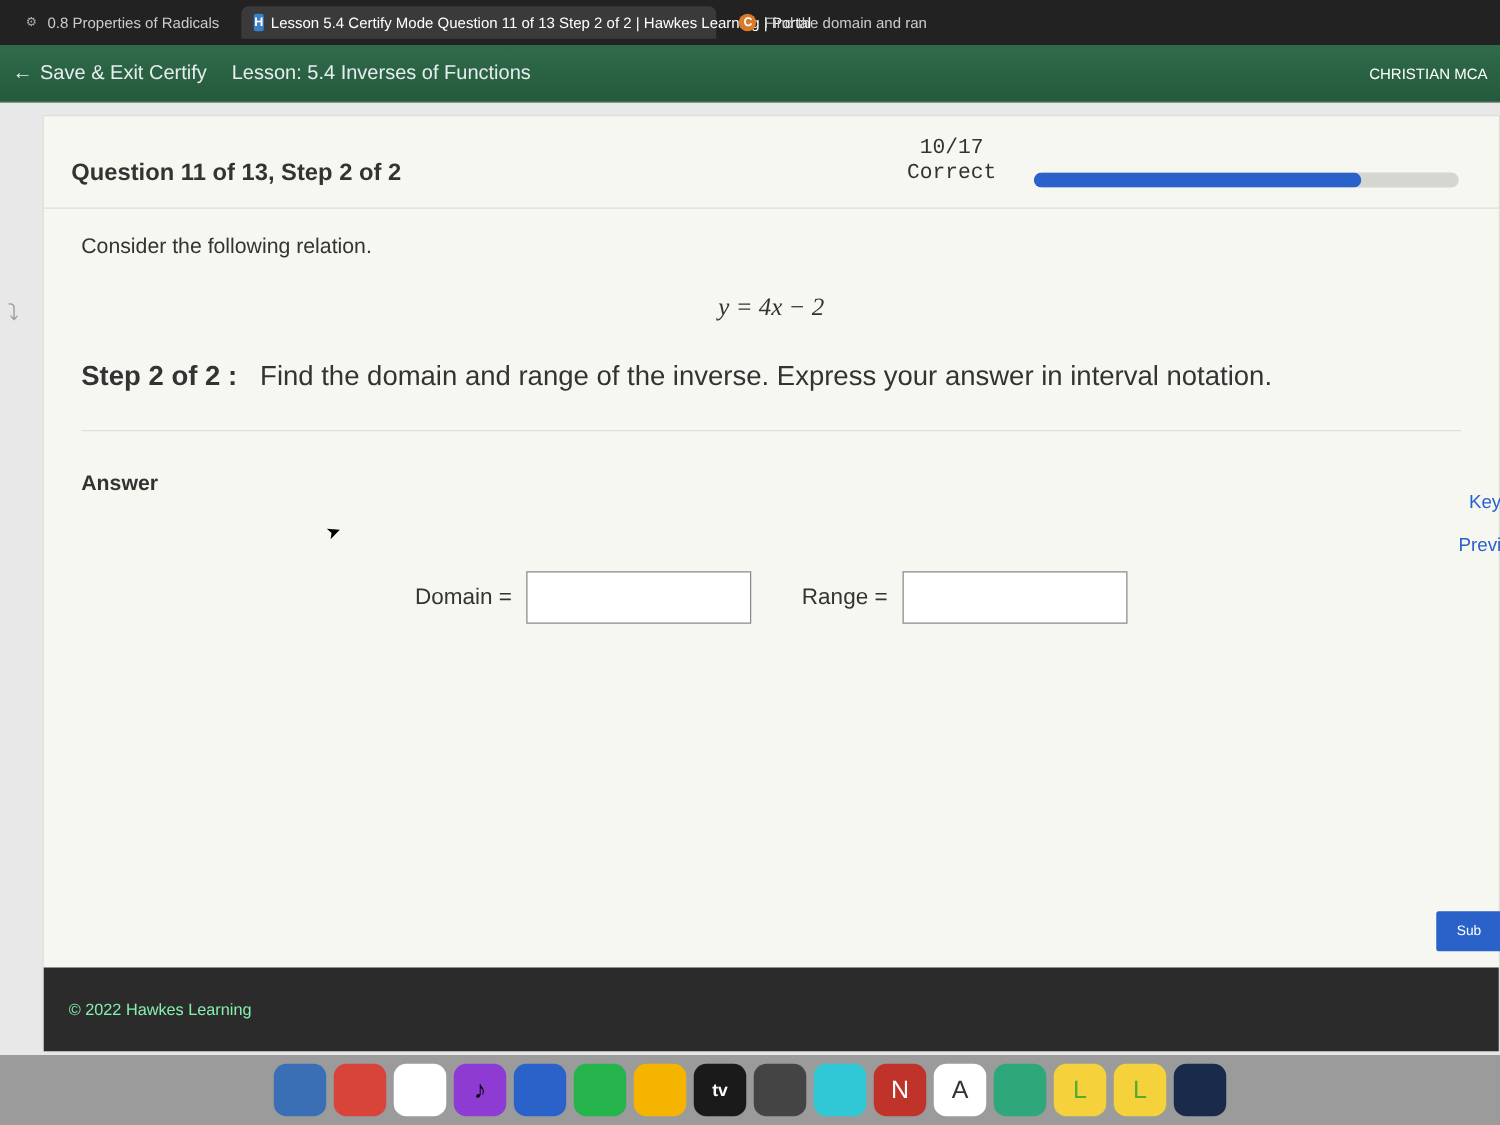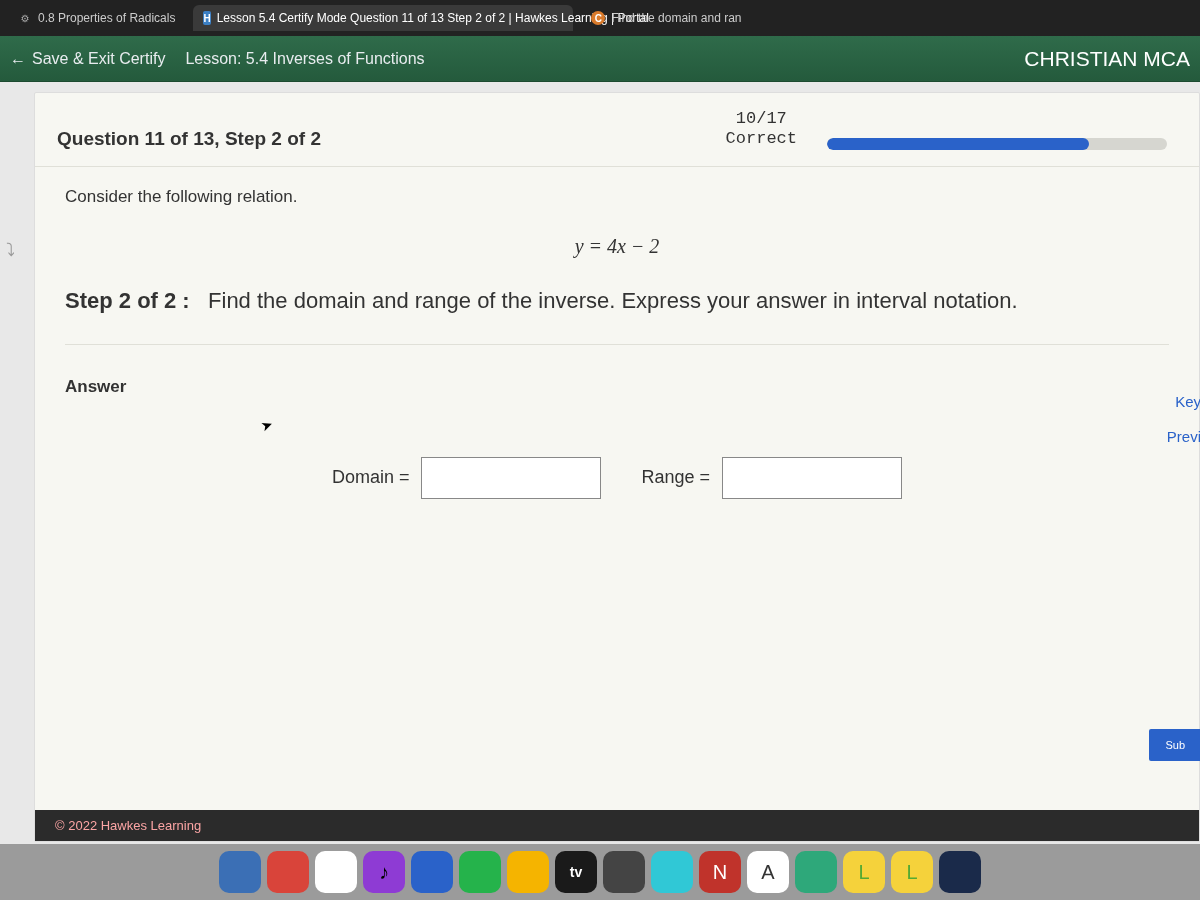--- a/index.html
+++ b/index.html
@@ -46,21 +46,21 @@
     align-items: center;
     color: #eef;
     font-size: 16px;
     padding: 0 10px;
     justify-content: space-between;
     border-bottom: 1px solid #1c4a30;
   }
   .green-bar .left { display:flex; align-items:center; gap:20px;}
   .save-exit { color:#e8ecef; display:flex; align-items:center; gap:6px;}
   .lesson-title { color:#e8ecef; }
-  .user-name { color:#fff; font-size:21px; white-space:nowrap;}
+  .user-name { color:#fff; font-size:12px; white-space:nowrap;}
   .content-wrap {
     background:#f7f7f2;
     margin: 10px 0 0 34px;
     border:1px solid #ddd;
     border-radius:2px;
     height: 750px;
     position:relative;
   }
   .q-header {
     display:flex;
@@ -106,22 +106,22 @@
     width:180px; height:42px;
     padding:4px 6px; font-size:16px;
   }
   .submit-btn {
     position:absolute; right:-2px; bottom:80px;
     background:#2a62c9; color:#fff; padding:10px 16px;
     font-size:11px; border:none; border-radius:2px 0 0 2px;
   }
   .footer {
     position:absolute; bottom:0; left:0; right:0;
-    background:#2b2b2b; color:#fca5a5;
-    font-size:13px; padding:8px 20px;
+    background:#2b2b2b; color:#86efac;
+    font-size:13px; padding:26px 20px;
   }
   .left-caret {
     position:absolute; left:6px; top:240px;
     color:#999; font-size:18px;
   }
   .dock {
     position:absolute;
     bottom:0; left:0; right:0;
     height:56px;
     background:rgba(40,40,40,0.4);

